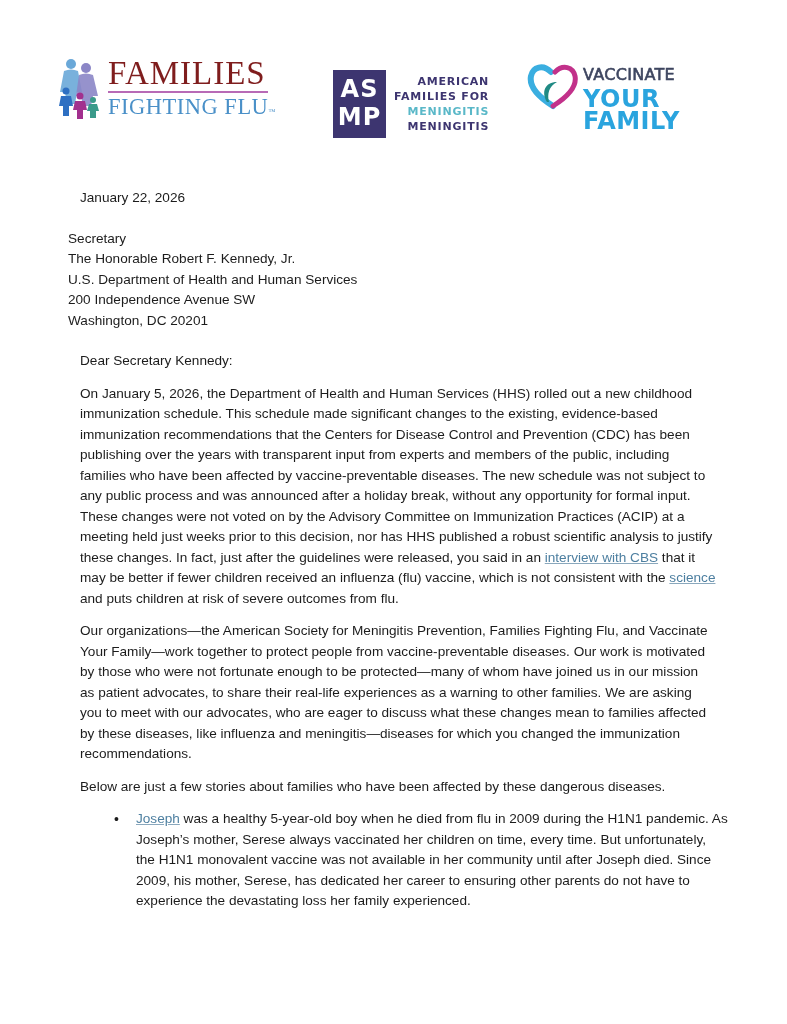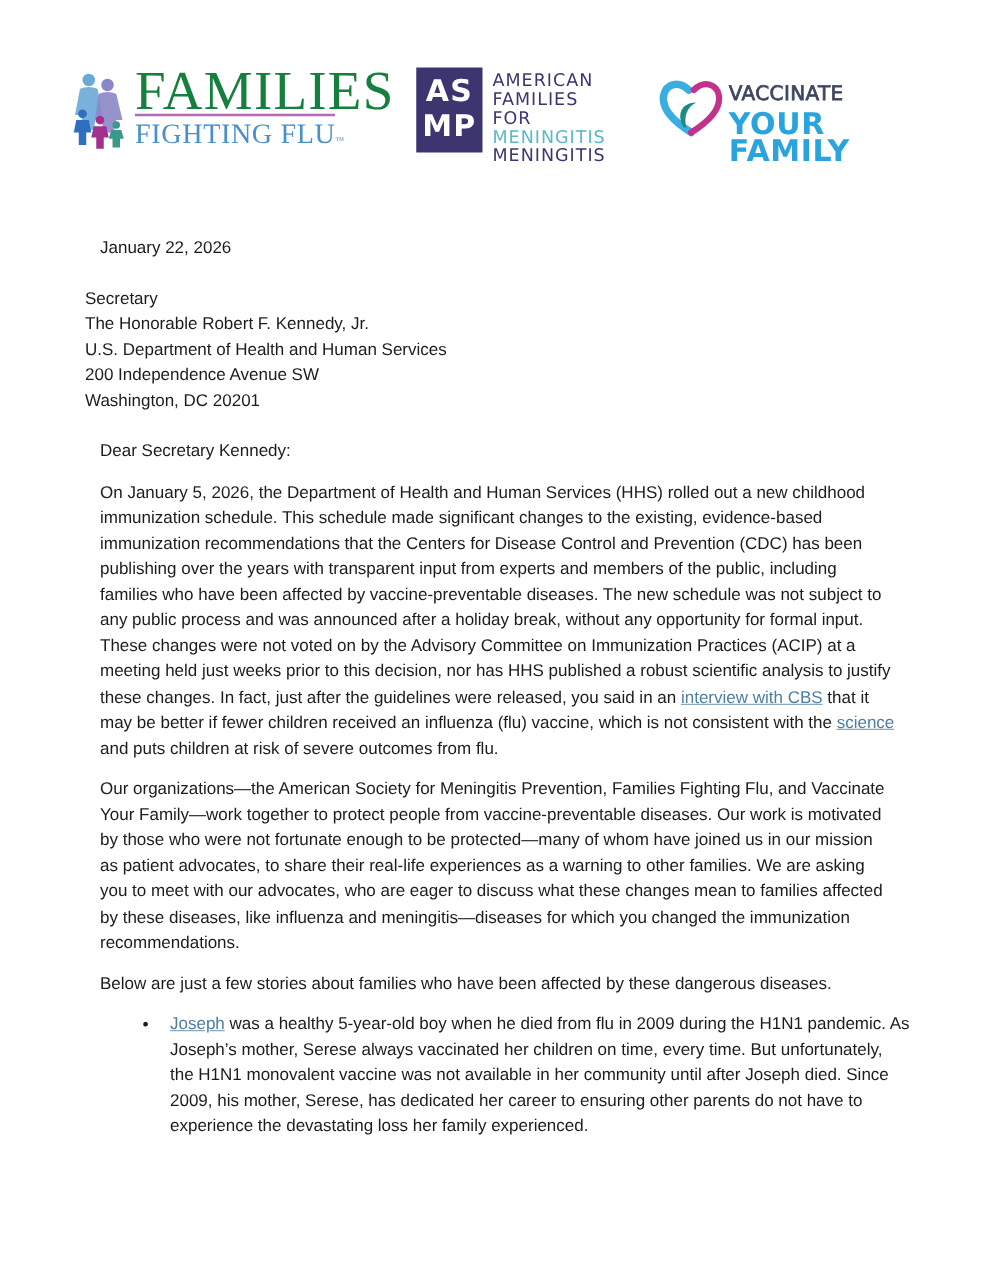--- a/index.html
+++ b/index.html
@@ -4,31 +4,31 @@
   <style>
     html, body { margin: 0; padding: 0; background: #ffffff; }
     body { width: 787px; height: 1024px; position: relative; overflow: hidden;
            font-family: "Liberation Sans", "DejaVu Sans", sans-serif; color: #1a1a1a; }
 
     
     .logos { position: absolute; top: 52px; left: 0; width: 787px; height: 75px; }
     .logo-ffflu { position: absolute; left: 56px; top: 4px; width: 225px; height: 66px; }
     .ffflu-figures { position: absolute; left: 0; top: 2px; width: 46px; height: 62px; }
     .ffflu-text { position: absolute; left: 52px; top: 0; }
-    .ffflu-line1 { font-family: "Liberation Serif", "DejaVu Serif", serif; font-size: 44px; color: #15803d; letter-spacing: 1px; line-height: 34px; }
+    .ffflu-line1 { font-family: "Liberation Serif", "DejaVu Serif", serif; font-size: 33px; color: #7f1d1d; letter-spacing: 1px; line-height: 34px; }
     .ffflu-rule { height: 2px; background: #b86ab6; width: 160px; margin: 1px 0 2px 0; }
     .ffflu-line2 { font-family: "Liberation Serif", "DejaVu Serif", serif; font-size: 22.5px; color: #4a90c8; letter-spacing: 0.5px; line-height: 24px; }
     .ffflu-tm { font-size: 7px; vertical-align: baseline; color: #4a90c8; }
 
-    .logo-asmp { position: absolute; left: 333px; top: 2px; width: 150px; height: 70px; }
+    .logo-asmp { position: absolute; left: 333px; top: 18px; width: 150px; height: 70px; padding-left: 44px; }
     .asmp-box { position: absolute; left: 0; top: 0; width: 53px; height: 68px; background: #3d3570;
                 color: #fff; font-family: "DejaVu Sans", sans-serif; font-weight: bold; font-size: 24px;
                 line-height: 28px; text-align: center; padding-top: 5px; box-sizing: border-box; letter-spacing: 1px; }
-    .asmp-text { position: absolute; left: 61px; top: 4px; font-family: "DejaVu Sans", sans-serif; font-weight: normal;
-                 font-size: 14px; line-height: 15px; letter-spacing: 0.8px; }
+    .asmp-text { position: absolute; left: 61px; top: 4px; font-family: "DejaVu Sans", sans-serif; font-weight: bold;
+                 font-size: 11px; line-height: 15px; letter-spacing: 0.8px; text-align: right; }
     .asmp-text .dark { color: #3d3570; }
     .asmp-text .teal { color: #5ab8c8; }
 
     .logo-vyf { position: absolute; left: 527px; top: 8px; width: 225px; height: 60px; }
     .vyf-heart { position: absolute; left: 0; top: 2px; width: 52px; height: 48px; }
     .vyf-text { position: absolute; left: 56px; top: 2px; font-family: "DejaVu Sans", sans-serif; font-weight: bold; }
     .vyf-line1 { font-size: 16px; color: #3e4660; line-height: 26px; letter-spacing: 0.3px; font-weight: normal; -webkit-text-stroke: 0.6px #3e4660; }
     .vyf-line2 { font-size: 24px; color: #2aa4de; line-height: 22px; letter-spacing: 0.5px; }
 
     

